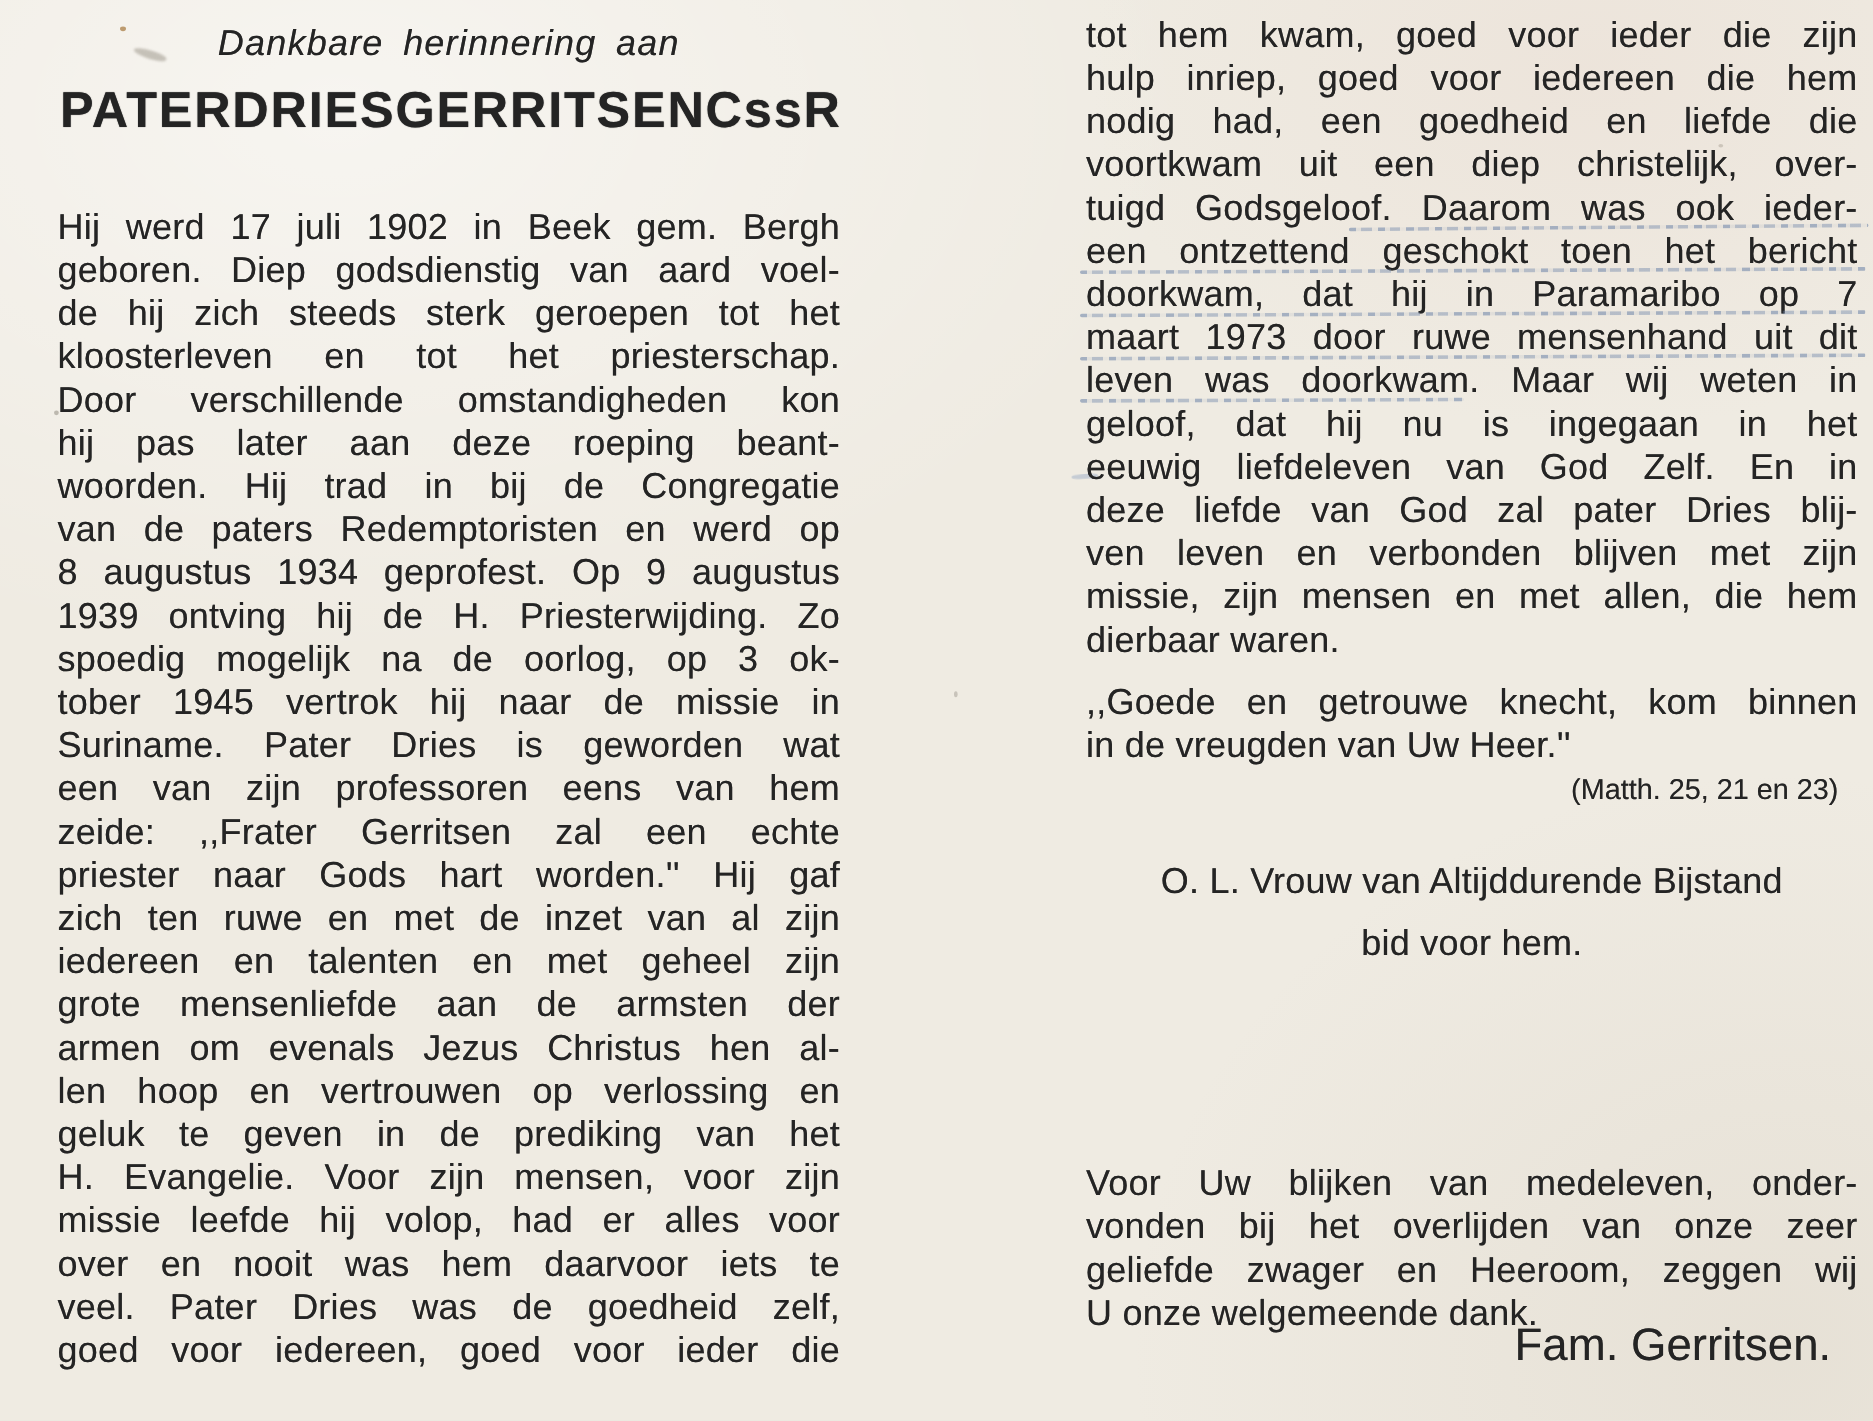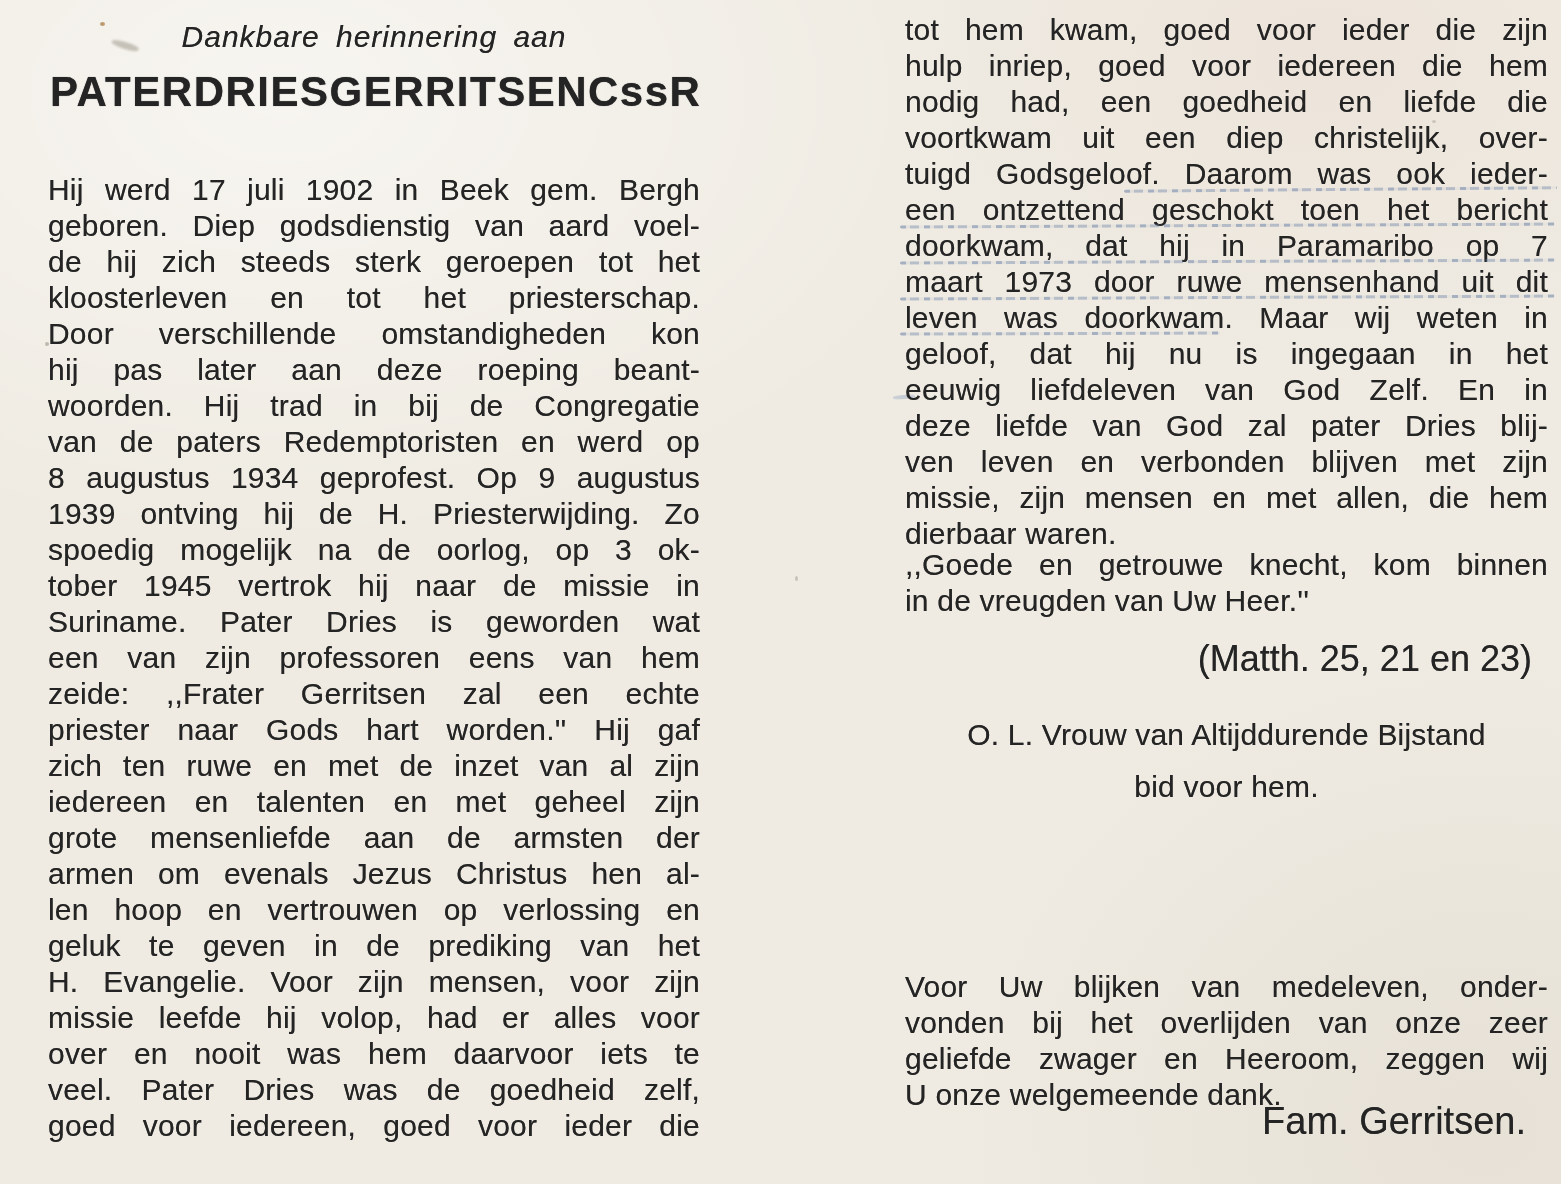--- a/index.html
+++ b/index.html
@@ -45,24 +45,24 @@
     font-size: 30px; letter-spacing: 0.2px;
     text-align: justify; text-align-last: justify;
     text-shadow: 0 0 0.5px rgba(25,25,25,0.6);
     white-space: normal;
   }
   .line.no-just { text-align: left; text-align-last: left; }
   .center-lines .line { text-align: center; text-align-last: center; margin-top: 16px; }
 
   .left-body    { top: 172px; }
   .rc-para1     { top: 12px; }
-  .rc-quote     { top: 547px; }
+  .rc-quote     { top: 568px; }
   .rc-attrib    {
     position: absolute; top: 641px; left: 0; right: 16px;
-    height: 36px; line-height: 36px; font-size: 36px;
+    height: 36px; line-height: 36px; font-size: 24px;
     text-align: right; text-align-last: right;
     text-shadow: 0 0 0.5px rgba(25,25,25,0.6);
   }
   .rc-invocation { top: 701px; }
   .rc-thanks     { top: 955px; margin-top: 14px; }
   .rc-signature {
     position: absolute; top: 1103px; left: 0; right: 22px;
     height: 36px; line-height: 36px; font-size: 38px;
     text-align: right; text-align-last: right;
     text-shadow: 0 0 0.5px rgba(25,25,25,0.6);

